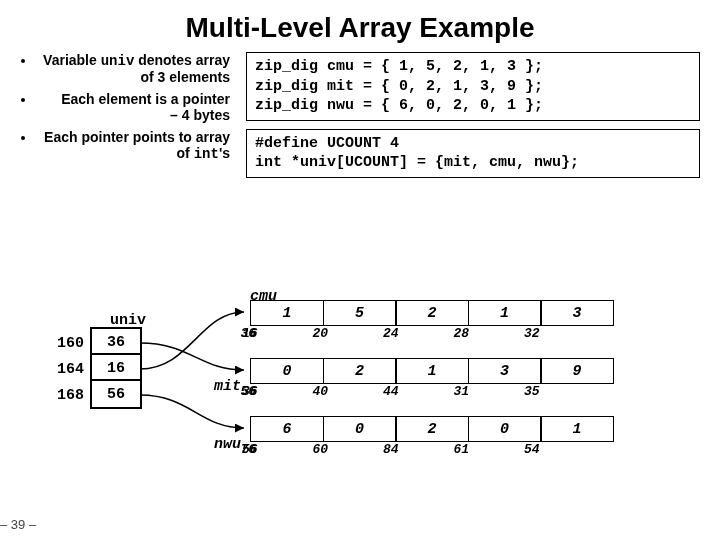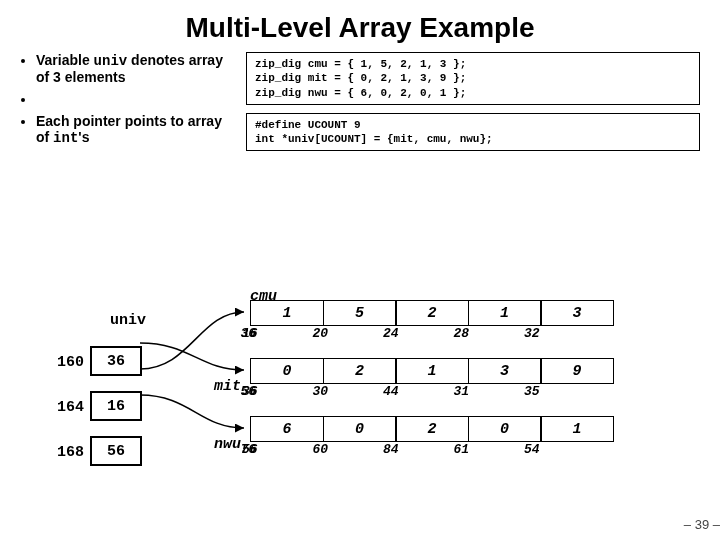--- a/index.html
+++ b/index.html
@@ -21,35 +21,35 @@
   }
   .top {
     display: flex;
     gap: 16px;
   }
   .bullets {
     width: 210px;
     font-size: 14px;
     font-weight: bold;
   }
-  .bullets ul { margin: 0; padding-left: 16px; }
+  .bullets ul { margin: 0; padding-left: 16px; text-align: right; }
   .bullets li { margin-bottom: 6px; }
   .mono { font-family: "Courier New", monospace; font-weight: bold; }
   .sub { margin-left: 14px; font-weight: bold; }
   .codeblocks {
     flex: 1;
     display: flex;
     flex-direction: column;
     gap: 8px;
   }
   .codebox {
     border: 1px solid #000;
     padding: 4px 8px;
     font-family: "Courier New", monospace;
-    font-size: 11px;
+    font-size: 15px;
     font-weight: bold;
     white-space: pre;
     line-height: 1.3;
   }
   .diagram {
     position: absolute;
     left: 20px;
     top: 290px;
     width: 680px;
   }
@@ -63,21 +63,20 @@
   }
   .univ-table {
     position: absolute;
     left: 20px;
     top: 40px;
   }
   .univ-table .row {
     display: flex;
     align-items: center;
     height: 26px;
-    margin-top: 19px;
   }
   .addr {
     width: 44px;
     font-family: "Courier New", monospace;
     font-size: 15px;
     font-weight: bold;
     text-align: right;
     padding-right: 6px;
   }
   .cell {
@@ -144,21 +143,21 @@
   .addrlbl:first-child { margin-left: 0; }
   .addrlbl.extra {
     position: absolute;
     right: -34px;
   }
   .pagenum {
     position: absolute;
     bottom: 8px;
     left: 0;
     width: 100%;
-    text-align: right;
+    text-align: left;
     font-size: 13px;
     color: #444;
   }
   svg.wires {
     position: absolute;
     left: 0;
     top: 0;
     width: 680px;
     height: 220px;
     pointer-events: none;
@@ -169,31 +168,33 @@
 
 <h1>Multi-Level Array Example</h1>
 
 <div class="top">
   <div class="bullets">
     <ul>
       <li>
         <span>Variable </span><span class="mono">univ</span><span> denotes array of 3 elements</span>
       </li>
       <li>
+        <span>Each element is a pointer</span>
+        <div class="sub">– 4 bytes</div>
       </li>
       <li>
         <span>Each pointer points to array of </span><span class="mono">int</span><span>'s</span>
       </li>
     </ul>
   </div>
   <div class="codeblocks">
     <div class="codebox">zip_dig cmu = { 1, 5, 2, 1, 3 };
 zip_dig mit = { 0, 2, 1, 3, 9 };
 zip_dig nwu = { 6, 0, 2, 0, 1 };</div>
-    <div class="codebox">#define UCOUNT 9
+    <div class="codebox">#define UCOUNT 4
 int *univ[UCOUNT] = {mit, cmu, nwu};</div>
   </div>
 </div>
 
 <div class="diagram">
 
   <div class="univ-label">univ</div>
 
   <div class="univ-table">
     <div class="row">
@@ -249,21 +250,21 @@
       <div class="arr-label">mit</div>
       <div class="arr-cells">
         <div class="acell">0</div>
         <div class="acell">2</div>
         <div class="acell">1</div>
         <div class="acell">3</div>
         <div class="acell">9</div>
       </div>
       <div class="addrrow" style="position:relative;">
         <div class="addrlbl">36</div>
-        <div class="addrlbl">30</div>
+        <div class="addrlbl">40</div>
         <div class="addrlbl">44</div>
         <div class="addrlbl">31</div>
         <div class="addrlbl">35</div>
         <div class="addrlbl extra">56</div>
       </div>
     </div>
 
     <div class="arr" style="top:126px;">
       <div class="arr-label">nwu</div>
       <div class="arr-cells">

